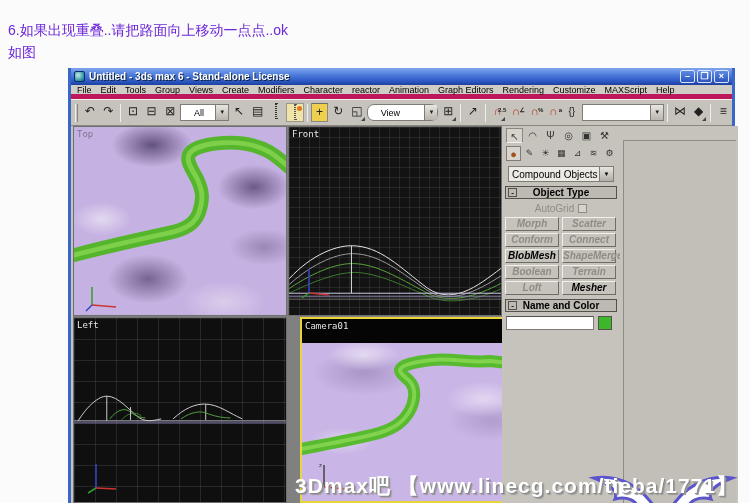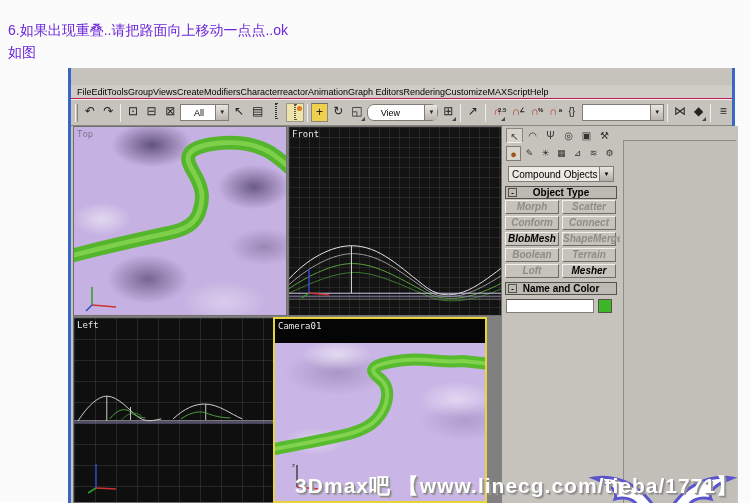--- a/index.html
+++ b/index.html
@@ -20,21 +20,21 @@
     display:flex; align-items:center; padding:0 3px; }
   .app-icon { width:11px; height:11px; margin-right:4px; border-radius:2px;
     background:radial-gradient(circle at 35% 35%, #bfeaea, #2e8f9e 70%, #14525e); border:1px solid #0e2d66; }
   .title-text { color:#fff; font-size:10px; font-weight:bold; text-shadow:1px 1px 0 #123; white-space:nowrap; }
   .win-controls { margin-left:auto; display:flex; gap:2px; }
   .win-btn { width:15px; height:13px; border-radius:2px; border:1px solid #dce6f8;
     background:linear-gradient(180deg,#5e8ae4,#2a55bd); color:#fff; font-size:9px; line-height:11px;
     text-align:center; font-weight:bold; }
 
   .menubar { position:absolute; left:0; top:17px; width:100%; height:14px; background:#d0cdc6;
-    border-bottom:1px solid #be185d; display:flex; align-items:center; padding-left:6px; }
+    border-bottom:5px solid #be185d; display:flex; align-items:center; padding-left:6px; gap:9px; }
   .menu-item { font-size:9px; color:#000; white-space:nowrap; }
 
   
   .toolbar { position:absolute; left:0; top:31px; width:100%; height:27px; background:#c6c3bc;
     border-top:1px solid #f2f0ea; border-bottom:1px solid #8a877f;
     display:flex; align-items:center; padding-left:2px; gap:1px; }
   .tb-handle { width:3px; height:18px; border-left:1px solid #f2f0ea; border-right:1px solid #8a877f; margin:0 2px; }
   .tb-sep { width:1px; height:18px; background:#9a978f; border-right:1px solid #eee; margin:0 2px; }
   .tb-btn { width:18px; height:19px; font-size:12px; line-height:17px; text-align:center; color:#222;
     position:relative; }
@@ -73,21 +73,21 @@
   .vp-front { left:215px; top:0; width:214px; height:190px; border:1px solid #6f6f6f;
     background-color:#131313;
     background-image:linear-gradient(rgba(255,255,255,.08) 1px, transparent 1px),
                      linear-gradient(90deg, rgba(255,255,255,.08) 1px, transparent 1px);
     background-size:10px 10px; }
   .vp-left { left:0; top:191px; width:214px; height:186px; border:1px solid #6f6f6f;
     background-color:#0f0f0f;
     background-image:linear-gradient(rgba(255,255,255,.10) 1px, transparent 1px),
                      linear-gradient(90deg, rgba(255,255,255,.10) 1px, transparent 1px);
     background-size:21px 21px; }
-  .vp-camera { left:200px; top:191px; width:214px; height:186px; border:2px solid #e8d53a; background:#000; }
+  .vp-camera { left:227px; top:191px; width:214px; height:186px; border:2px solid #e8d53a; background:#000; }
   .cam-band { position:absolute; left:0; top:0; width:100%; height:24px; background:#050505; }
   .cam-render { position:absolute; left:0; top:24px; width:100%; height:158px;
     background:
       radial-gradient(ellipse 52px 22px at 62px 12px,  rgba(255,255,255,.55), rgba(255,255,255,0) 70%),
       radial-gradient(ellipse 56px 26px at 182px 56px, rgba(255,255,255,.45), rgba(255,255,255,0) 70%),
       radial-gradient(ellipse 46px 20px at 40px 98px,  rgba(255,255,255,.40), rgba(255,255,255,0) 70%),
       radial-gradient(ellipse 70px 30px at 62px 30px,  rgba(90,70,120,.28),  rgba(90,70,120,0) 75%),
       radial-gradient(ellipse 60px 26px at 190px 78px, rgba(90,70,120,.22),  rgba(90,70,120,0) 75%),
       #c9b5e6; }
   .road-svg { position:absolute; left:0; top:0; width:100%; height:100%; }
@@ -136,20 +136,29 @@
 </head>
 <body>
 
 <div class="intro">
   <div class="l1">6.如果出现重叠..请把路面向上移动一点点..ok</div>
   <div class="l2">如图</div>
 </div>
 
 <div class="max-window">
 
+  <div class="titlebar">
+    <span class="app-icon"></span>
+    <span class="title-text">Untitled - 3ds max 6 - Stand-alone License</span>
+    <span class="win-controls">
+      <span class="win-btn">–</span>
+      <span class="win-btn">❐</span>
+      <span class="win-btn">×</span>
+    </span>
+  </div>
 
   <div class="menubar">
     <span class="menu-item">File</span>
     <span class="menu-item">Edit</span>
     <span class="menu-item">Tools</span>
     <span class="menu-item">Group</span>
     <span class="menu-item">Views</span>
     <span class="menu-item">Create</span>
     <span class="menu-item">Modifiers</span>
     <span class="menu-item">Character</span>
@@ -298,20 +307,24 @@
     </div>
     <div class="cp-dd">
       <span>Compound Objects</span>
       <span class="dd-btn">▼</span>
     </div>
 
     <div class="rollout-hd">
       <span class="minus">-</span>
       <span>Object Type</span>
     </div>
+    <div class="autogrid-row">
+      <span>AutoGrid</span>
+      <span class="cp-check"></span>
+    </div>
     <div class="cp-btn-grid">
       <span class="cp-btn dis">Morph</span>
       <span class="cp-btn dis">Scatter</span>
       <span class="cp-btn dis">Conform</span>
       <span class="cp-btn dis">Connect</span>
       <span class="cp-btn en">BlobMesh</span>
       <span class="cp-btn dis">ShapeMerge</span>
       <span class="cp-btn dis">Boolean</span>
       <span class="cp-btn dis">Terrain</span>
       <span class="cp-btn dis">Loft</span>

